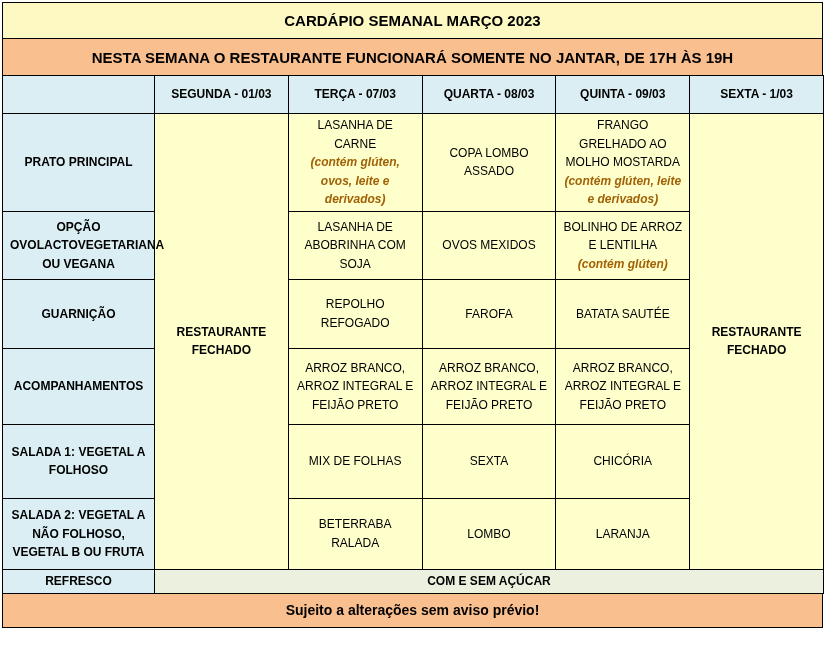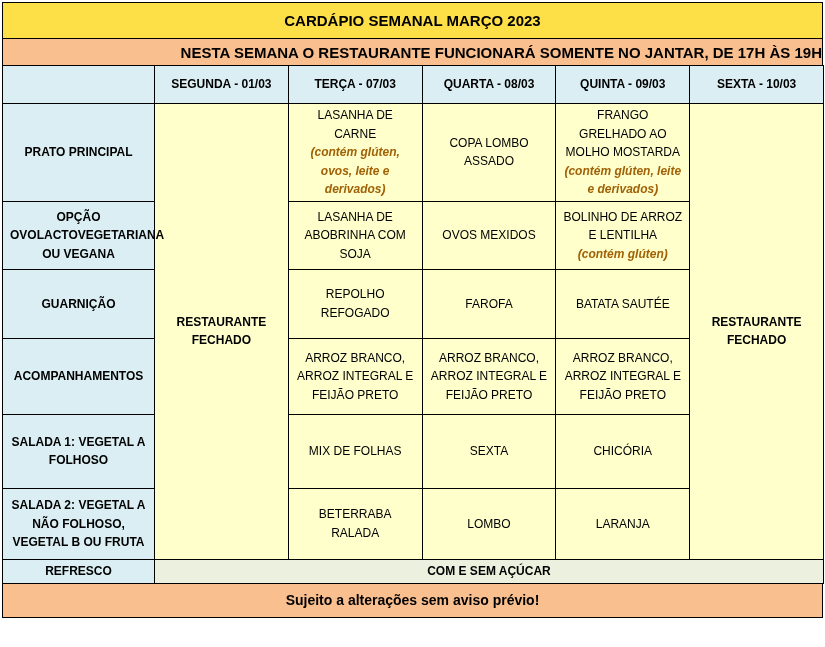--- a/index.html
+++ b/index.html
@@ -6,22 +6,22 @@
   .page{
     width:825px;height:647px;box-sizing:border-box;
     padding:2px;background:#fff;
     font-family:"Liberation Sans",sans-serif;color:#000;
   }
   .band{
     box-sizing:border-box;border:1px solid #000;
     display:flex;align-items:center;justify-content:center;
     text-align:center;font-weight:bold;
   }
-  .title-band{height:37px;background:#fde047;font-size:15px;}
-  .notice-band{height:28px;background:#FABF8F;font-size:15px;margin-top:-1px;justify-content:flex-end;}
+  .title-band{height:37px;background:#fef9c3;font-size:15px;}
+  .notice-band{height:38px;background:#FABF8F;font-size:15px;margin-top:-1px;}
   .footer-band{height:35px;background:#FABF8F;font-size:14px;margin-top:-1px;}
   table.menu{
     width:821px;border-collapse:collapse;table-layout:fixed;margin-top:-1px;
   }
   table.menu td{
     border:1px solid #000;box-sizing:border-box;
     text-align:center;vertical-align:middle;
     padding:2px 7px;font-size:12px;line-height:1.55;
   }
   col.c-label{width:152px;}
@@ -64,21 +64,21 @@
         <col class="c-day">
     </colgroup>
 
     <tbody>
         <tr class="r-header">
       <td class="label"></td>
       <td class="day-header">SEGUNDA - 01/03</td>
       <td class="day-header">TERÇA - 07/03</td>
       <td class="day-header">QUARTA - 08/03</td>
       <td class="day-header">QUINTA - 09/03</td>
-      <td class="day-header">SEXTA - 10/03</td>
+      <td class="day-header">SEXTA - 1/03</td>
     </tr>
 
     <tr class="r-prato">
       <td class="label">PRATO PRINCIPAL</td>
       <td class="closed" rowspan="6">RESTAURANTE FECHADO</td>
       <td class="food">
         <div>LASANHA DE CARNE</div>
         <div class="allergen">(contém glúten, ovos, leite e derivados)</div>
       </td>
       <td class="food">

